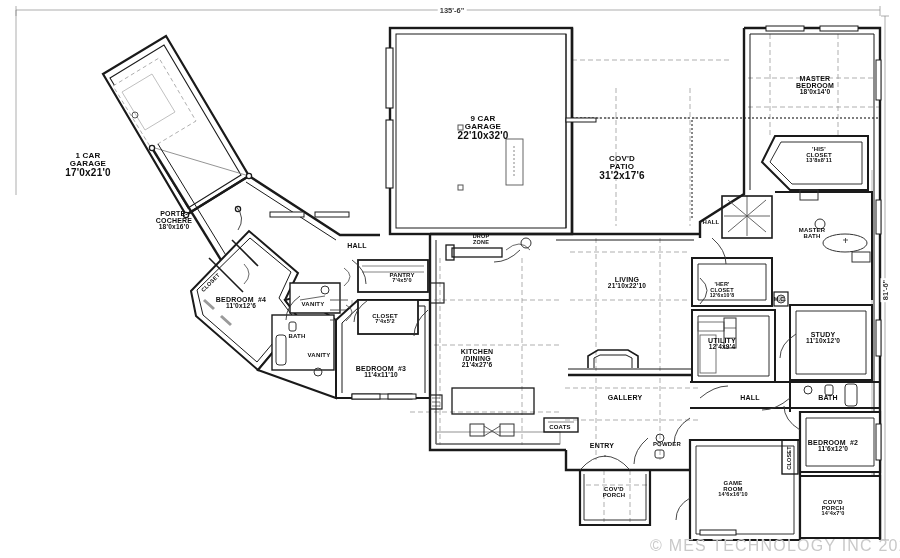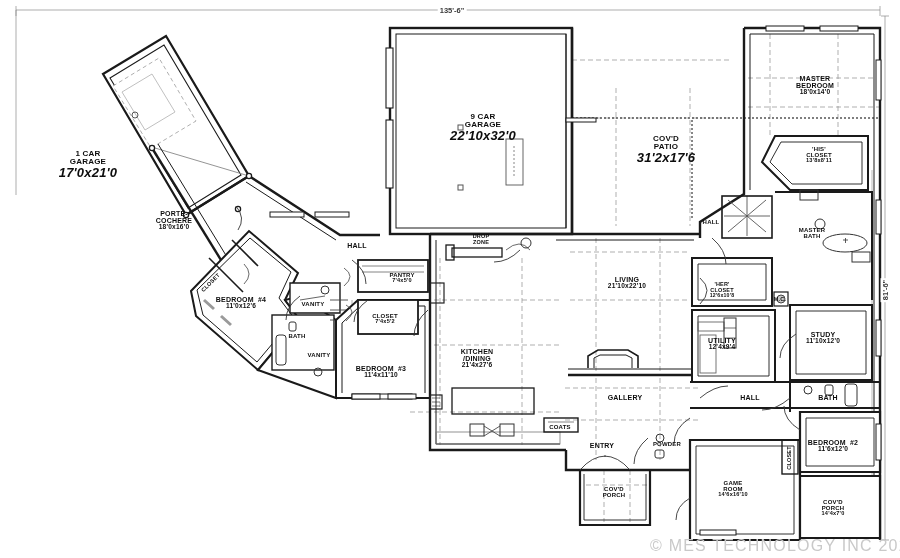--- a/index.html
+++ b/index.html
@@ -8,21 +8,21 @@
   #plan-root{position:relative;width:900px;height:558px;background:#ffffff;overflow:hidden;}
   #plan-svg{position:absolute;left:0;top:0;width:900px;height:558px;}
 
   .lbl{position:absolute;text-align:center;color:#0d0d0d;
        font-family:"Liberation Sans", sans-serif;font-weight:700;
        line-height:1.02;white-space:pre;letter-spacing:.2px;
        transform:translate(-50%,-50%);pointer-events:none;}
   .lbl .nm{display:block;}
   .lbl .dim{display:block;font-weight:700;}
   .s7{font-size:7px;} .s7 .dim{font-size:6.6px;}
-  .s8{font-size:8px;} .s8 .dim{font-size:13px;font-style:italic;}
+  .s8{font-size:8px;} .s8 .dim{font-size:10px;}
   .s6{font-size:6px;} .s6 .dim{font-size:5.6px;}
   .s55{font-size:5.5px;} .s55 .dim{font-size:5.2px;}
 
   .dimtxt{position:absolute;color:#3a3a3a;font-size:7.5px;font-weight:600;
           font-family:"Liberation Sans", sans-serif;background:#fff;padding:0 2px;
           transform:translate(-50%,-50%);white-space:nowrap;pointer-events:none;}
   .dimtxt.vert{transform:translate(-50%,-50%) rotate(-90deg);}
 
   #copyright{position:absolute;left:50%;bottom:4px;transform:translateX(0);
              left:650px;bottom:3px;
@@ -362,21 +362,21 @@
     <g></g>
   </svg>
 
   <div id="room-labels">
       <div class="lbl s8" style="left: 88px; top: 165px;"><span class="nm">1 CAR
 GARAGE</span><span class="dim">17'0x21'0</span></div>
       <div class="lbl s7" style="left: 174px; top: 220px;"><span class="nm">PORTE-
 COCHERE</span><span class="dim">18'0x16'0</span></div>
       <div class="lbl s8" style="left: 483px; top: 128px;"><span class="nm">9 CAR
 GARAGE</span><span class="dim">22'10x32'0</span></div>
-      <div class="lbl s8" style="left: 622px; top: 150px; margin-left: 44px;"><span class="nm">COV'D
+      <div class="lbl s8" style="left: 622px; top: 168px;"><span class="nm">COV'D
 PATIO</span><span class="dim">31'2x17'6</span></div>
       <div class="lbl s7" style="left: 815px; top: 85px;"><span class="nm">MASTER
 BEDROOM</span><span class="dim">18'0x14'0</span></div>
       <div class="lbl s6" style="left: 819px; top: 155px;"><span class="nm">'HIS'
 CLOSET</span><span class="dim">13'8x8'11</span></div>
       <div class="lbl s6" style="left: 812px; top: 233px;"><span class="nm">MASTER
 BATH</span></div>
       <div class="lbl s6" style="left: 711px; top: 222px;"><span class="nm">HALL</span></div>
       <div class="lbl s7" style="left: 627px; top: 283px;"><span class="nm">LIVING</span><span class="dim">21'10x22'10</span></div>
       <div class="lbl s55" style="left: 722px; top: 290px;"><span class="nm">'HER'

